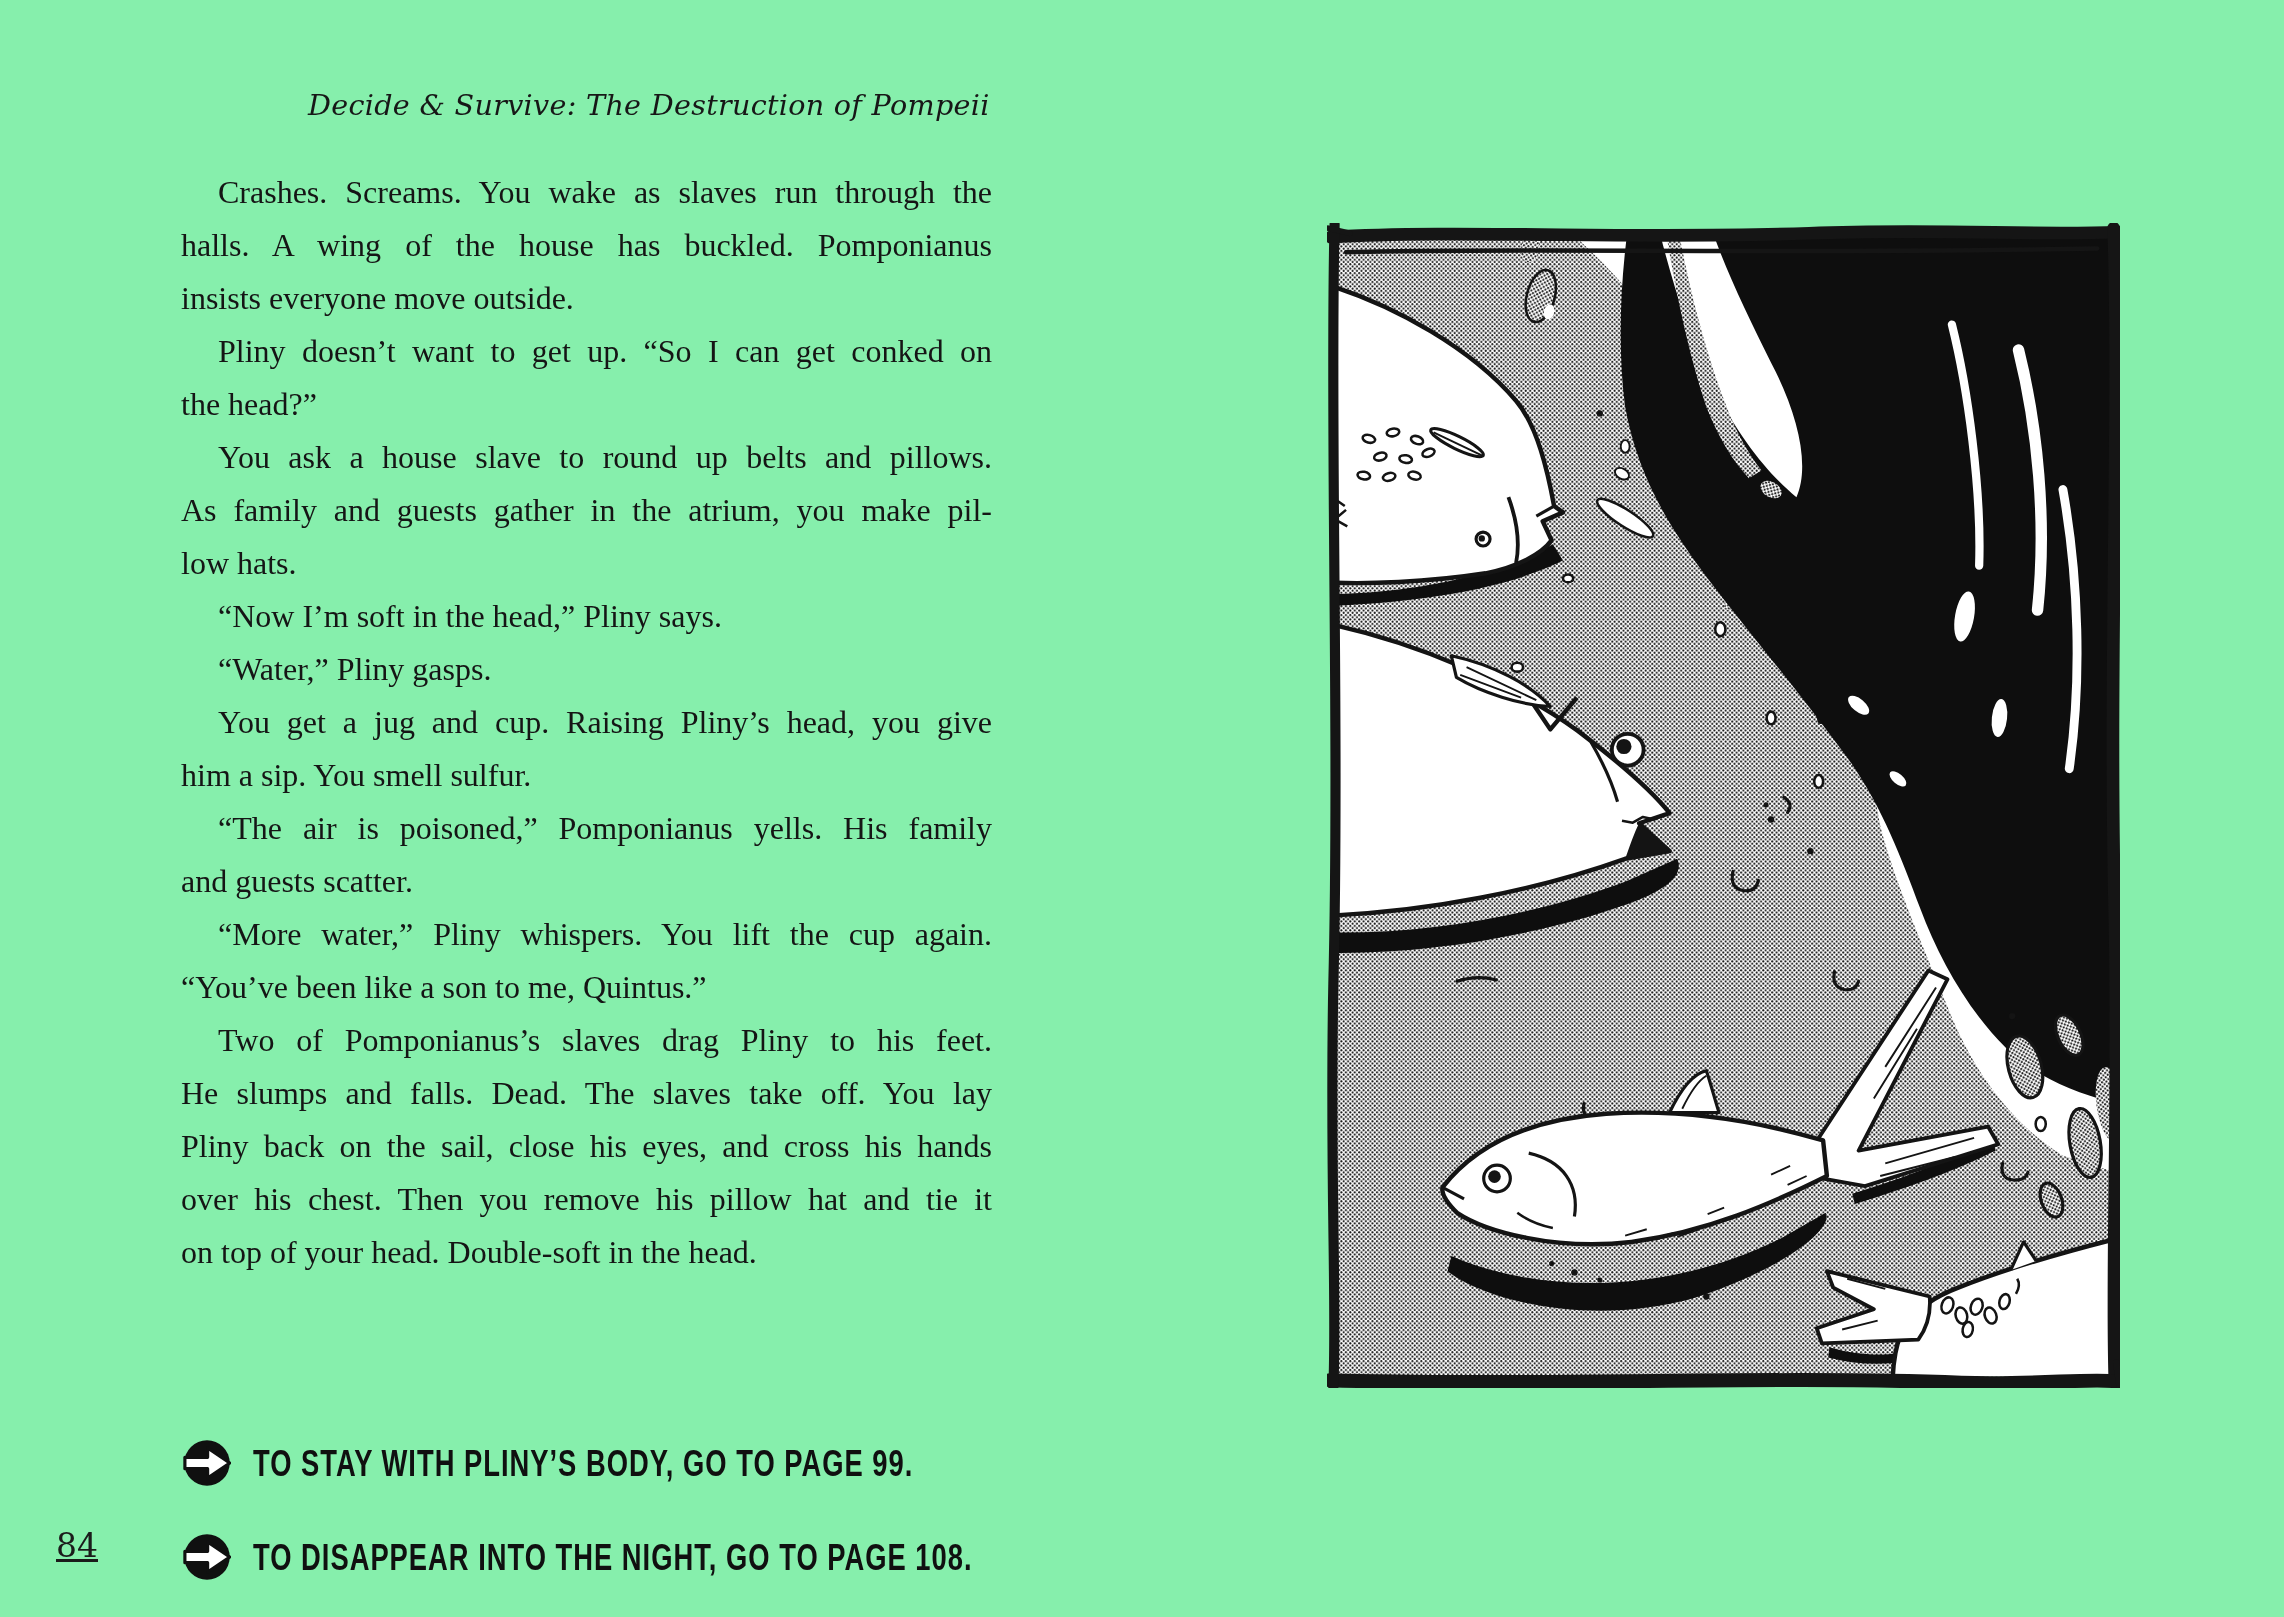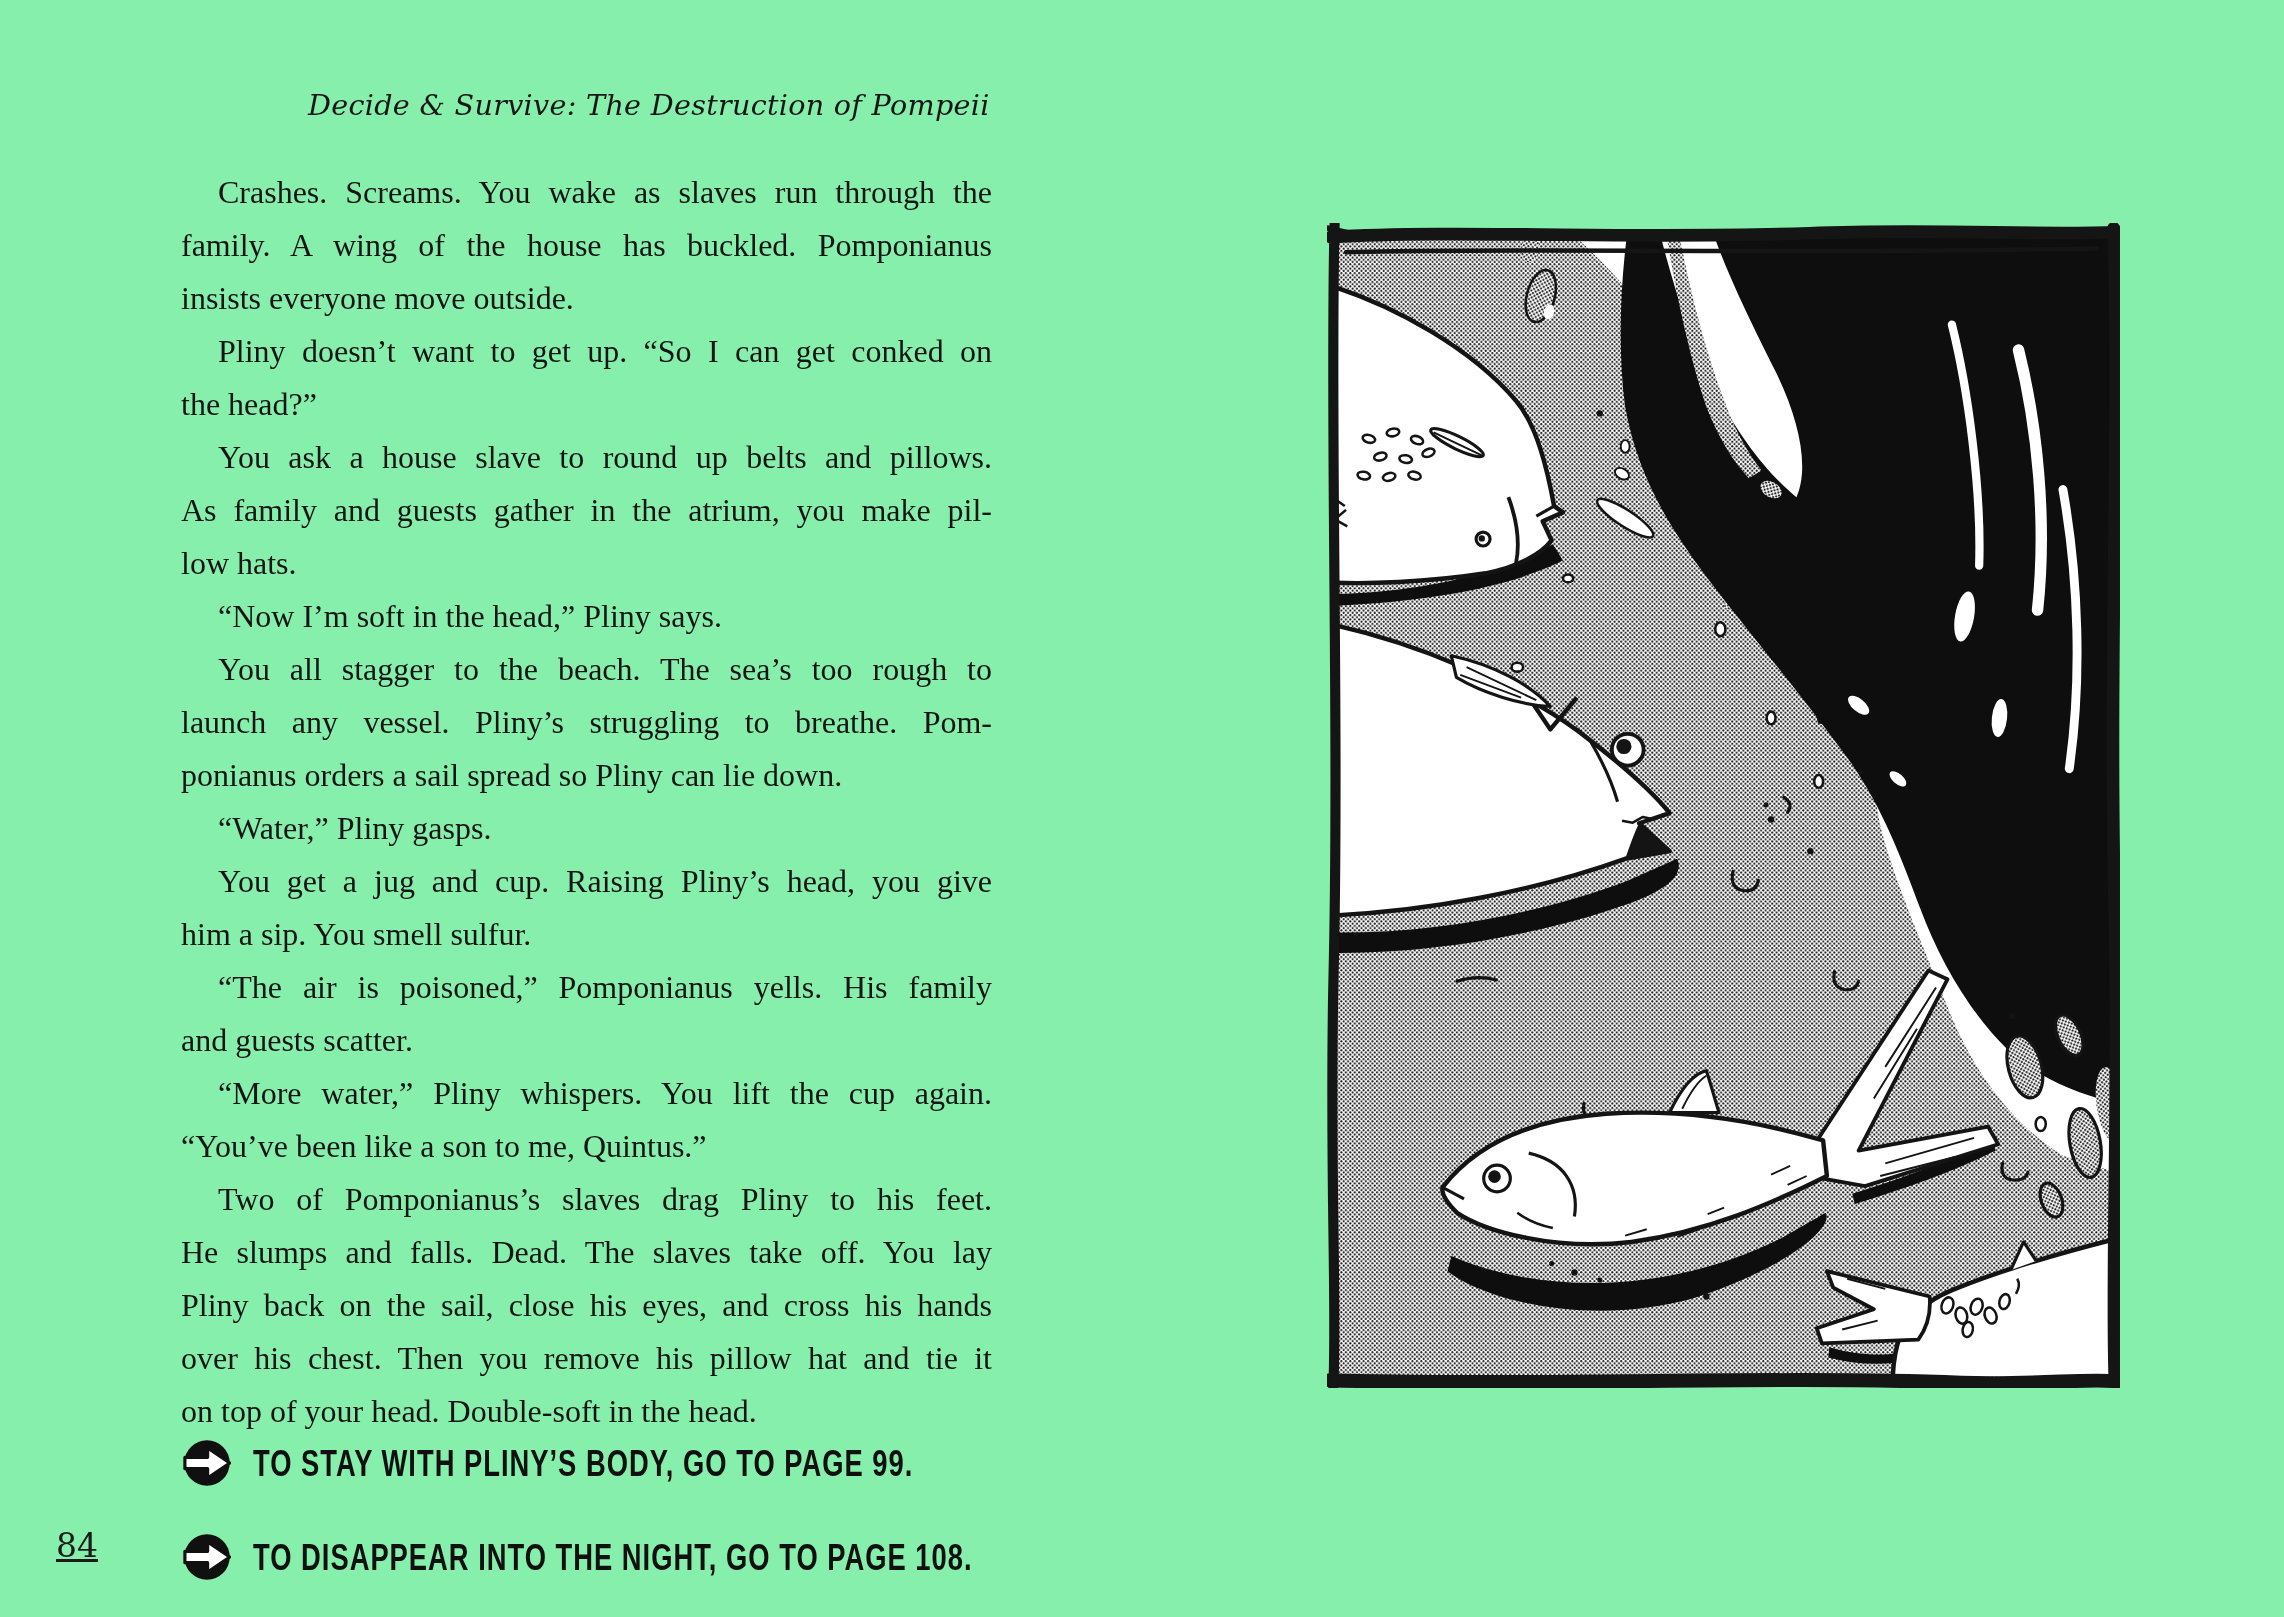--- a/index.html
+++ b/index.html
@@ -41,39 +41,34 @@
 </head>
 <body>
 
 <div class="page">
 
   <div class="running-header">Decide &amp; Survive: The Destruction of Pompeii</div>
 
   <div class="story">
       <div class="par">
         <div class="line first">Crashes. Screams. You wake as slaves run through the</div>
-        <div class="line">family. A wing of the house has buckled. Pomponianus</div>
+        <div class="line">halls. A wing of the house has buckled. Pomponianus</div>
         <div class="line last">insists everyone move outside.</div>
       </div>
       <div class="par">
         <div class="line first">Pliny doesn’t want to get up. “So I can get conked on</div>
         <div class="line last">the head?”</div>
       </div>
       <div class="par">
         <div class="line first">You ask a house slave to round up belts and pillows.</div>
         <div class="line">As family and guests gather in the atrium, you make pil-</div>
         <div class="line last">low hats.</div>
       </div>
       <div class="par">
         <div class="line first last">“Now I’m soft in the head,” Pliny says.</div>
-      </div>
-      <div class="par">
-        <div class="line first">You all stagger to the beach. The sea’s too rough to</div>
-        <div class="line">launch any vessel. Pliny’s struggling to breathe. Pom-</div>
-        <div class="line last">ponianus orders a sail spread so Pliny can lie down.</div>
       </div>
       <div class="par">
         <div class="line first last">“Water,” Pliny gasps.</div>
       </div>
       <div class="par">
         <div class="line first">You get a jug and cup. Raising Pliny’s head, you give</div>
         <div class="line last">him a sip. You smell sulfur.</div>
       </div>
       <div class="par">
         <div class="line first">“The air is poisoned,” Pomponianus yells. His family</div>

